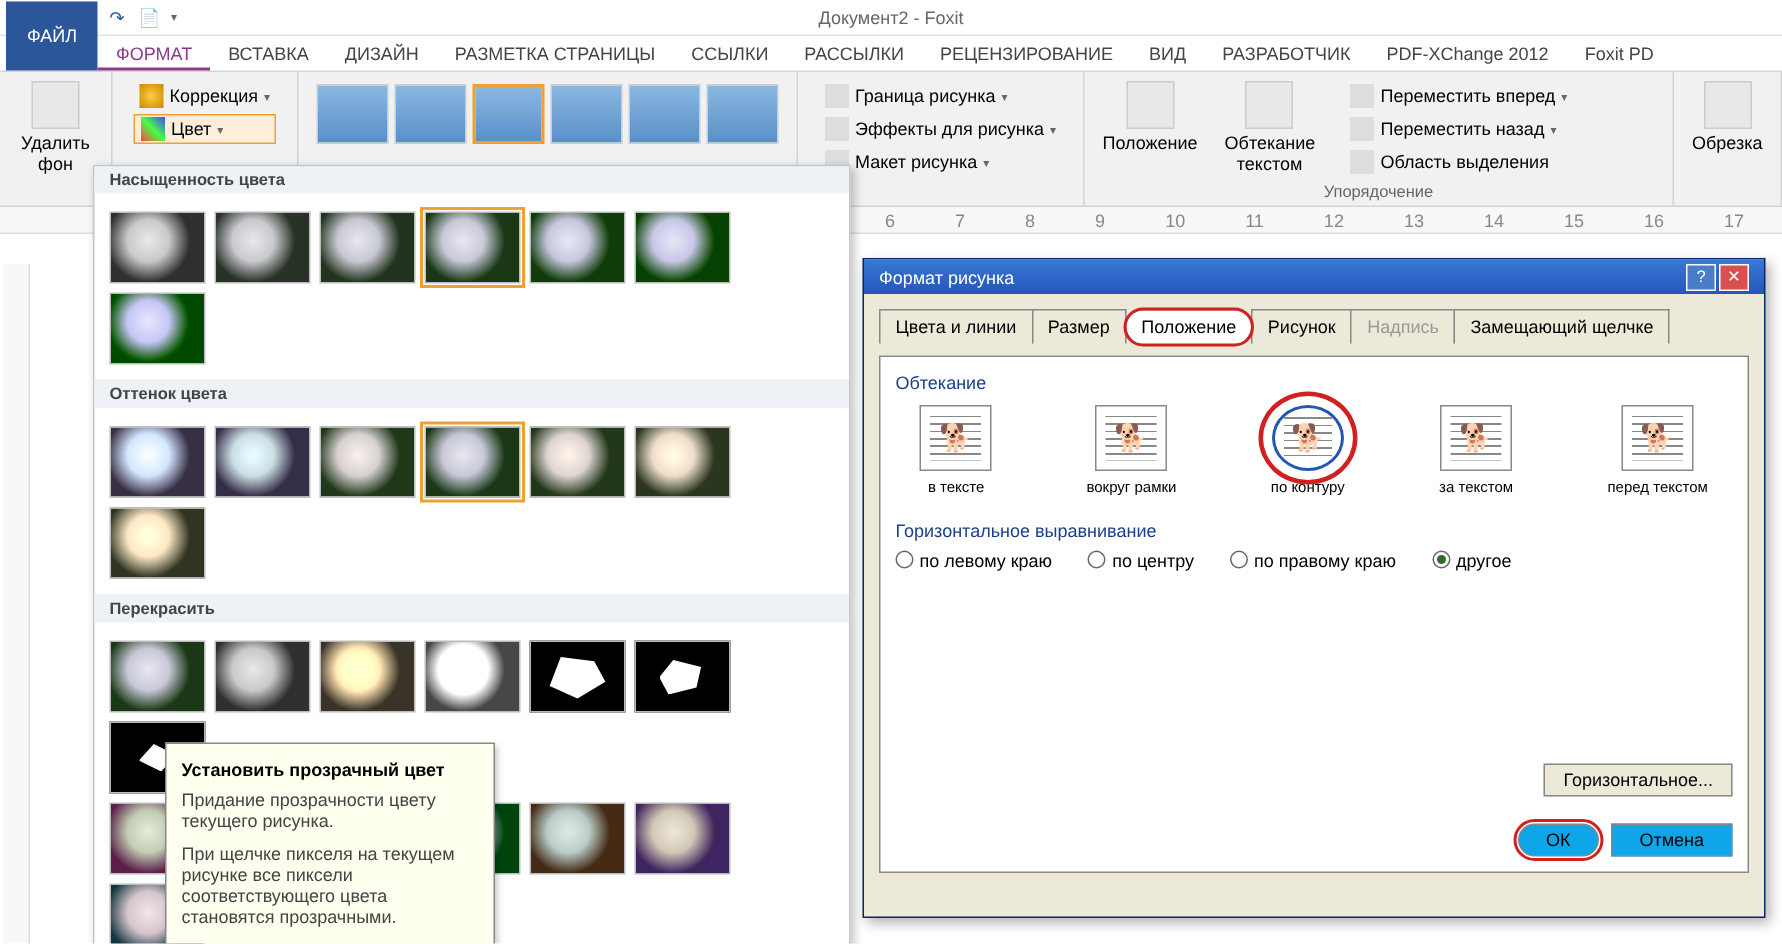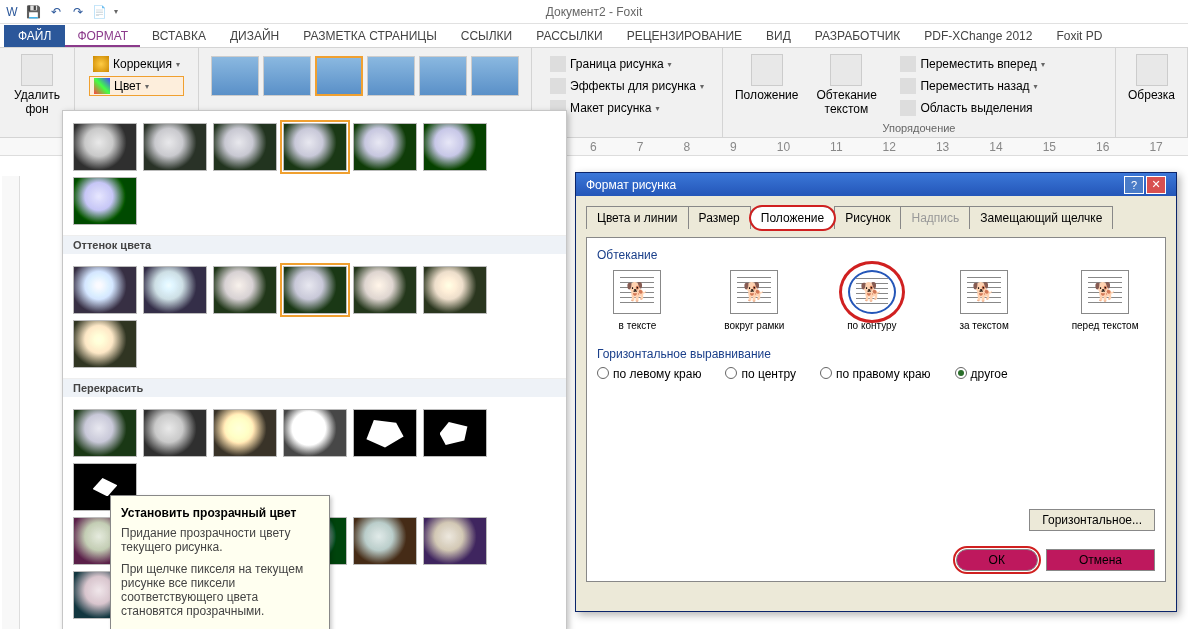--- a/index.html
+++ b/index.html
@@ -3,21 +3,21 @@
 <meta charset="utf-8">
 <style>
 *{box-sizing:border-box;margin:0;padding:0;font-family:"Segoe UI",Tahoma,sans-serif;font-size:12px}
 body{width:1188px;height:629px;background:#fff;overflow:hidden;position:relative}
 .titlebar{height:24px;background:#fff;display:flex;align-items:center;padding:0 4px;border-bottom:1px solid #e1e1e1}
 .qat{display:flex;gap:6px;align-items:center}
 .qat-icon{width:16px;height:16px;display:flex;align-items:center;justify-content:center;color:#2b579a}
 .doc-title{position:absolute;left:50%;transform:translateX(-50%);color:#666}
 .tabs{height:24px;display:flex;align-items:flex-end;background:#fff;border-bottom:1px solid #d4d4d4;padding-left:4px}
 .tab{padding:4px 12px;color:#444;cursor:pointer;white-space:nowrap}
-.tab.file{background:#2b579a;color:#fff;padding:4px 14px}
+.tab.file{background:#2b579a;color:#fff;padding:16px 14px}
 .tab.active{color:#8b3a8b;border-bottom:2px solid #8b3a8b}
 .ribbon{height:90px;background:#f1f1f1;display:flex;border-bottom:1px solid #d4d4d4;position:relative}
 .rgroup{border-right:1px solid #d4d4d4;padding:4px 8px;display:flex;flex-direction:column;justify-content:space-between}
 .rgroup-label{text-align:center;color:#666;font-size:11px;margin-top:2px}
 .vbtn{display:flex;flex-direction:column;align-items:center;gap:2px;padding:2px 4px;cursor:pointer}
 .vbtn-icon{width:32px;height:32px;background:#e8e8e8;border:1px solid #ccc}
 .hbtn{display:flex;align-items:center;gap:4px;padding:2px 4px;cursor:pointer;white-space:nowrap}
 .mini-icon{width:16px;height:16px;background:#ddd;display:inline-block}
 .dropdown-arrow{font-size:8px;color:#666}
 .color-dropdown{position:absolute;top:110px;left:62px;width:505px;background:#fff;border:1px solid #c6c6c6;box-shadow:2px 2px 6px rgba(0,0,0,0.25);z-index:10}
@@ -50,21 +50,21 @@
 .wrap-icon.selected{border:2px solid #2456b8}
 .wrap-icon.big-circle{outline:3px solid #d02020;border-radius:50%;outline-offset:6px}
 .wrap-lines{position:absolute;inset:6px;background:repeating-linear-gradient(#888 0,#888 1px,transparent 1px,transparent 5px)}
 .wrap-dog{position:relative;z-index:2;font-size:18px}
 .wrap-label{font-size:10px}
 .halign-row{display:flex;gap:24px;margin-top:4px}
 .radio{display:flex;gap:4px;cursor:pointer}
 .radio-dot{width:12px;height:12px;border:1px solid #666;border-radius:50%;display:inline-flex;align-items:center;justify-content:center}
 .radio-dot.checked::after{content:"";width:6px;height:6px;background:#2a6e2a;border-radius:50%}
 .dlg-buttons{position:absolute;bottom:10px;right:10px;display:flex;gap:8px}
-.dlg-btn{padding:3px 32px;border:1px solid #888;background:#be185d;cursor:pointer}
+.dlg-btn{padding:3px 18px;border:1px solid #888;background:#0ea5e9;cursor:pointer}
 .dlg-btn.ok{outline:2px solid #d02020;border-radius:12px;outline-offset:1px}
 .adv-btn{position:absolute;bottom:50px;right:10px;padding:3px 12px;border:1px solid #888;background:#ece9d8;cursor:pointer}
 .ruler{height:18px;background:#f8f8f8;border-bottom:1px solid #ddd;position:relative;font-size:9px;color:#888}
 .ruler-marks{position:absolute;left:590px;top:2px;display:flex;gap:40px}
 .leaf-img{position:absolute;top:505px;left:414px;width:150px;height:110px;background:radial-gradient(circle at 30% 30%,#4a7a3a,#2a4a1a);border:1px solid #888}
 .adjust-group{display:flex;flex-direction:column;gap:2px;padding:2px 6px}
 .color-btn-active{border:1px solid #f0a030;background:#fdeedc;padding:1px 4px}
 .style-gallery{display:flex;gap:4px;padding:4px}
 .style-thumb{width:48px;height:40px;background:linear-gradient(#8ab8e0,#5a90c8);border:1px solid #ccc}
 .style-thumb.sel{border:2px solid #f0a030}
@@ -201,20 +201,21 @@
     <span>15</span>
     <span>16</span>
     <span>17</span>
   </div>
 </div>
 <div class="vruler"></div>
 
 <div class="leaf-img"></div>
 
 <div class="color-dropdown">
+  <div class="cd-header">Насыщенность цвета</div>
   <div class="cd-section">
     <div class="thumb-row">
       <div class="thumb">
           <div class="flower" style="filter:saturate(0)"></div>
         </div>
       <div class="thumb">
           <div class="flower" style="filter:saturate(0.3)"></div>
         </div>
       <div class="thumb">
           <div class="flower" style="filter:saturate(0.6)"></div>

